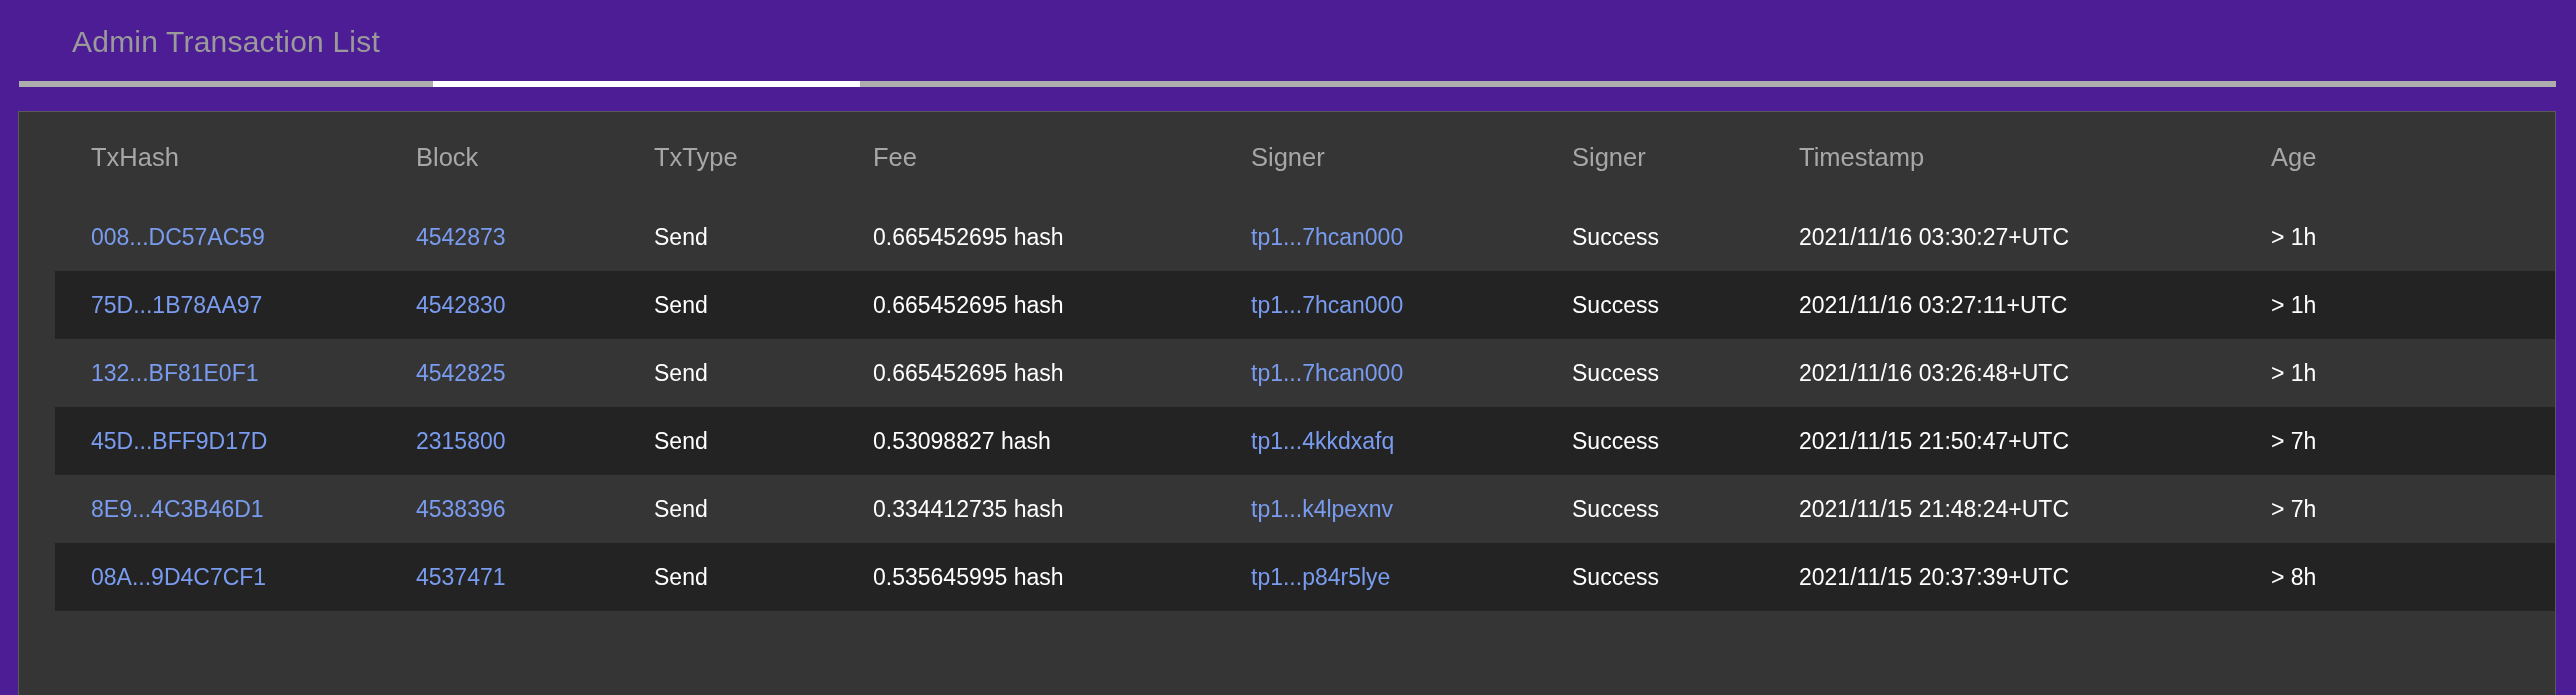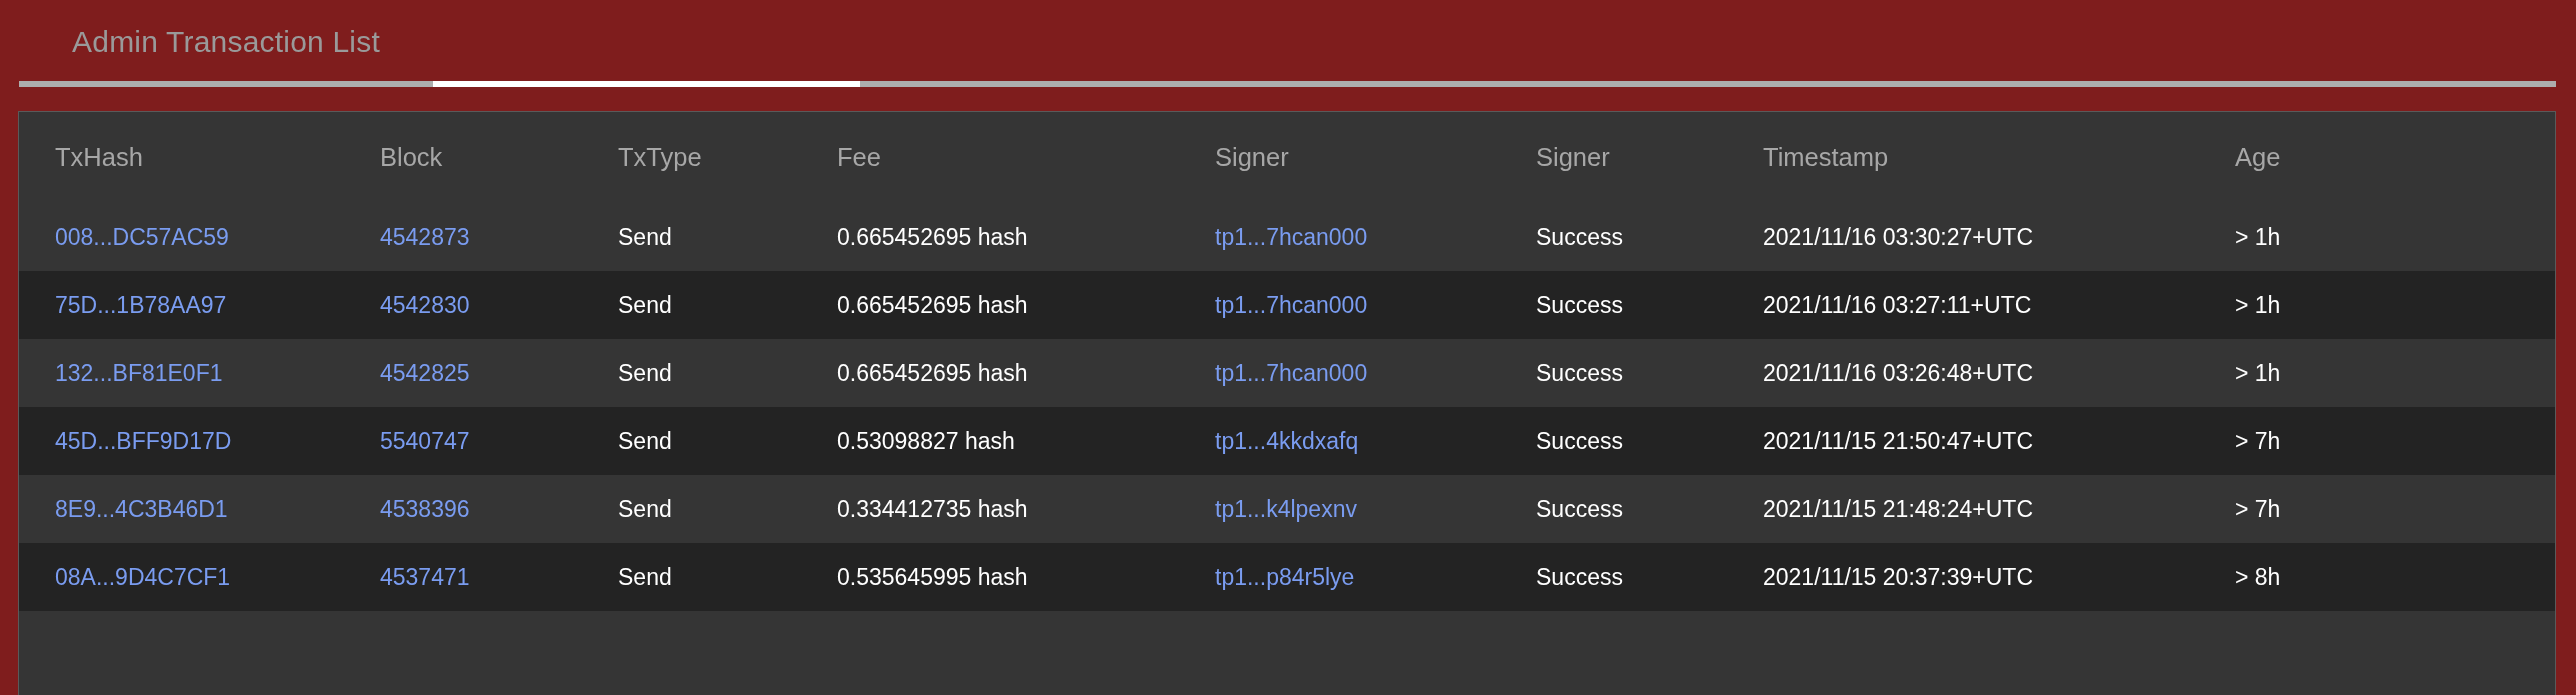--- a/index.html
+++ b/index.html
@@ -12,21 +12,21 @@
     height: 696px;
     overflow: hidden;
     font-family: "Liberation Sans", sans-serif;
     -webkit-font-smoothing: antialiased;
   }
 
   .page {
     position: relative;
     width: 2576px;
     height: 696px;
-    background: #7f1d1d;
+    background: #4c1d95;
     box-sizing: border-box;
   }
 
   
   .tabbar {
     position: relative;
     height: 85px;
     padding-left: 19px;
     display: flex;
     align-items: flex-start;
@@ -80,20 +80,21 @@
     position: absolute;
     left: 18px;
     top: 111px;
     width: 2538px;
     height: 585px;
     background: #353535;
     border: 1.9px solid #5a5a5a;
     border-bottom: none;
     box-sizing: border-box;
     overflow: hidden;
+    padding-left: 36px;
   }
 
   .table {
     width: 100%;
     border-collapse: collapse;
     table-layout: fixed;
   }
 
   .table th,
   .table td {
@@ -207,21 +208,21 @@
           <td>Send</td>
           <td>0.665452695 hash</td>
           <td><a class="link">tp1...7hcan000</a></td>
           <td>Success</td>
           <td>2021/11/16 03:26:48+UTC</td>
           <td>&gt; 1h</td>
         </tr>
 
         <tr class="even">
           <td class="pad-left"><a class="link">45D...BFF9D17D</a></td>
-          <td><a class="link">5540747</a></td>
+          <td><a class="link">2315800</a></td>
           <td>Send</td>
           <td>0.53098827 hash</td>
           <td><a class="link">tp1...4kkdxafq</a></td>
           <td>Success</td>
           <td>2021/11/15 21:50:47+UTC</td>
           <td>&gt; 7h</td>
         </tr>
 
         <tr class="odd">
           <td class="pad-left"><a class="link">8E9...4C3B46D1</a></td>

